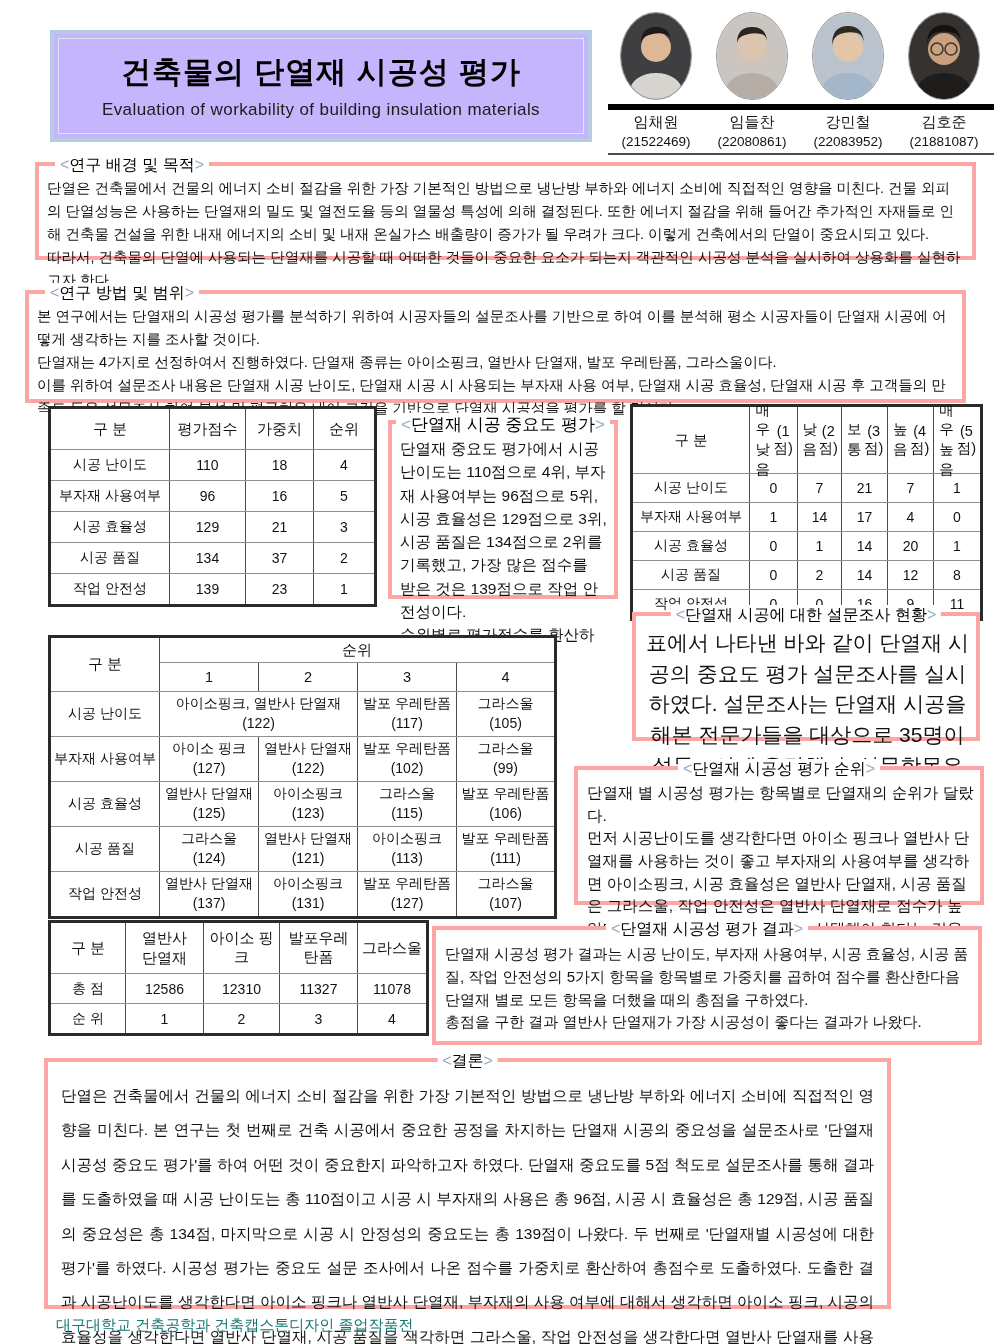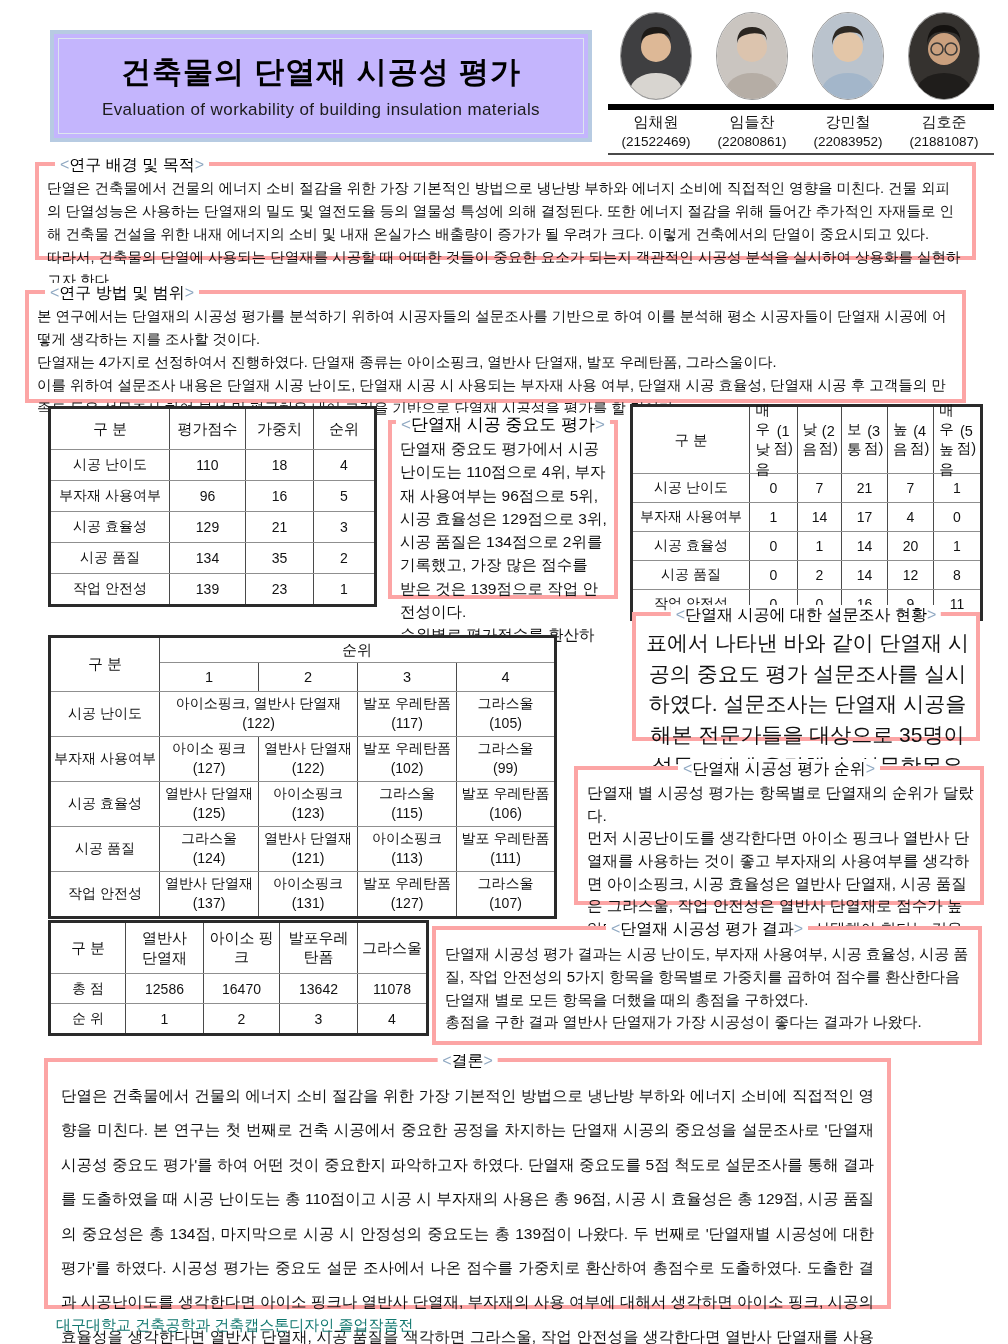--- a/index.html
+++ b/index.html
@@ -211,21 +211,21 @@
       </tr>
       <tr>
         <td>시공 효율성</td>
         <td>129</td>
         <td>21</td>
         <td>3</td>
       </tr>
       <tr>
         <td>시공 품질</td>
         <td>134</td>
-        <td>35</td>
+        <td>37</td>
         <td>2</td>
       </tr>
       <tr>
         <td>작업 안전성</td>
         <td>139</td>
         <td>23</td>
         <td>1</td>
       </tr>
     </tbody>
   </table>
@@ -467,22 +467,22 @@
 단열재</th>
         <th>아이소 핑크</th>
         <th>발포우레탄폼</th>
         <th>그라스울</th>
       </tr>
     </thead>
     <tbody>
       <tr>
         <td>총 점</td>
         <td>12586</td>
-        <td>16470</td>
-        <td>13642</td>
+        <td>12310</td>
+        <td>11327</td>
         <td>11078</td>
       </tr>
       <tr>
         <td>순 위</td>
         <td>1</td>
         <td>2</td>
         <td>3</td>
         <td>4</td>
       </tr>
     </tbody>

